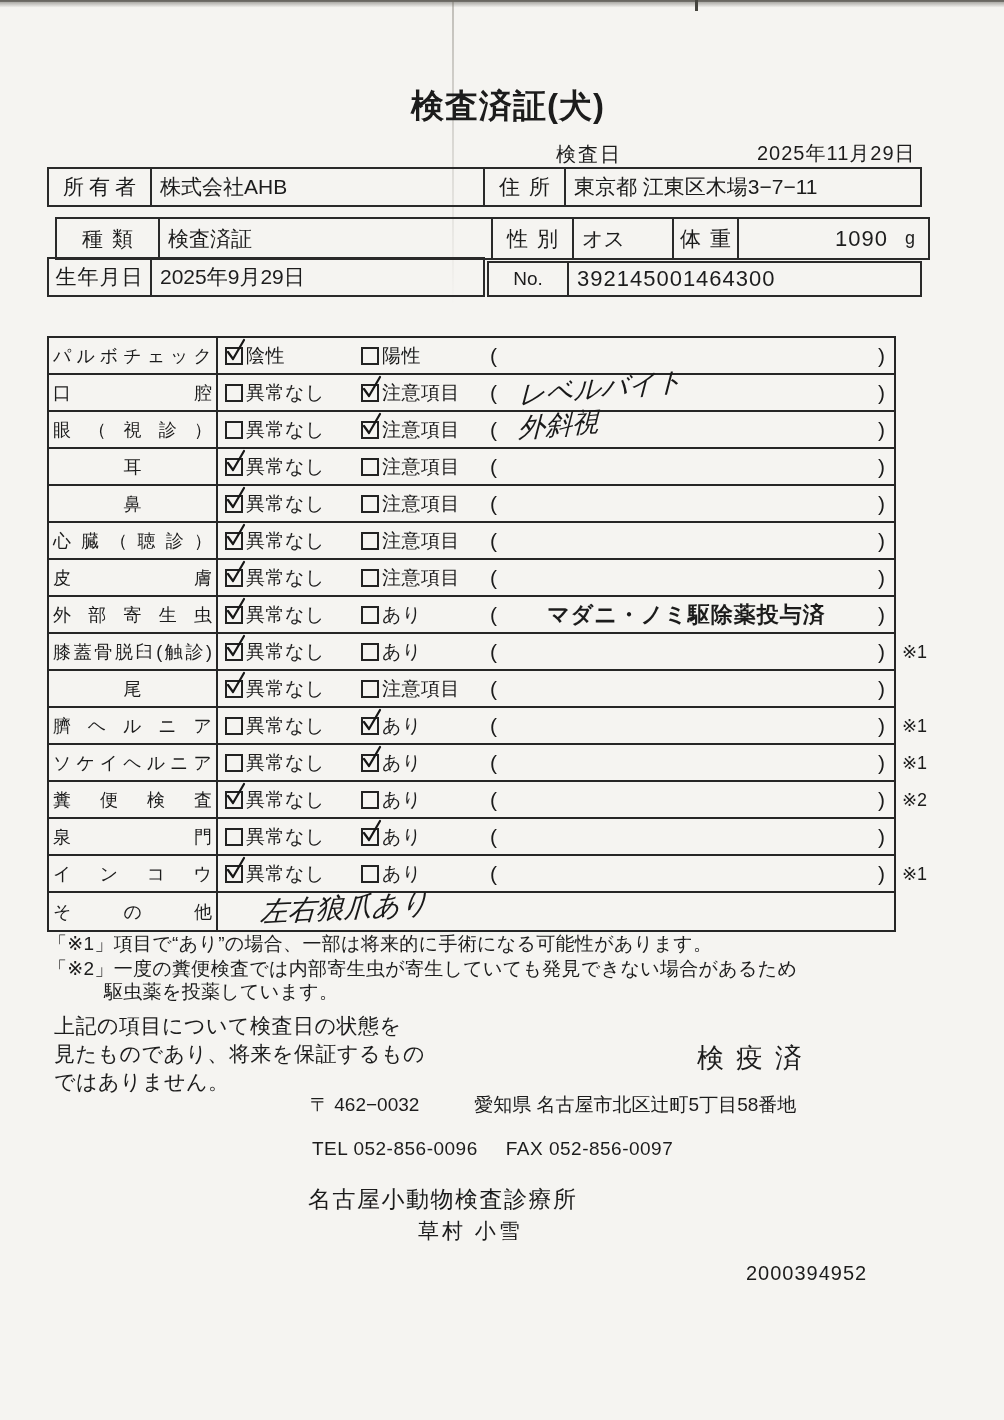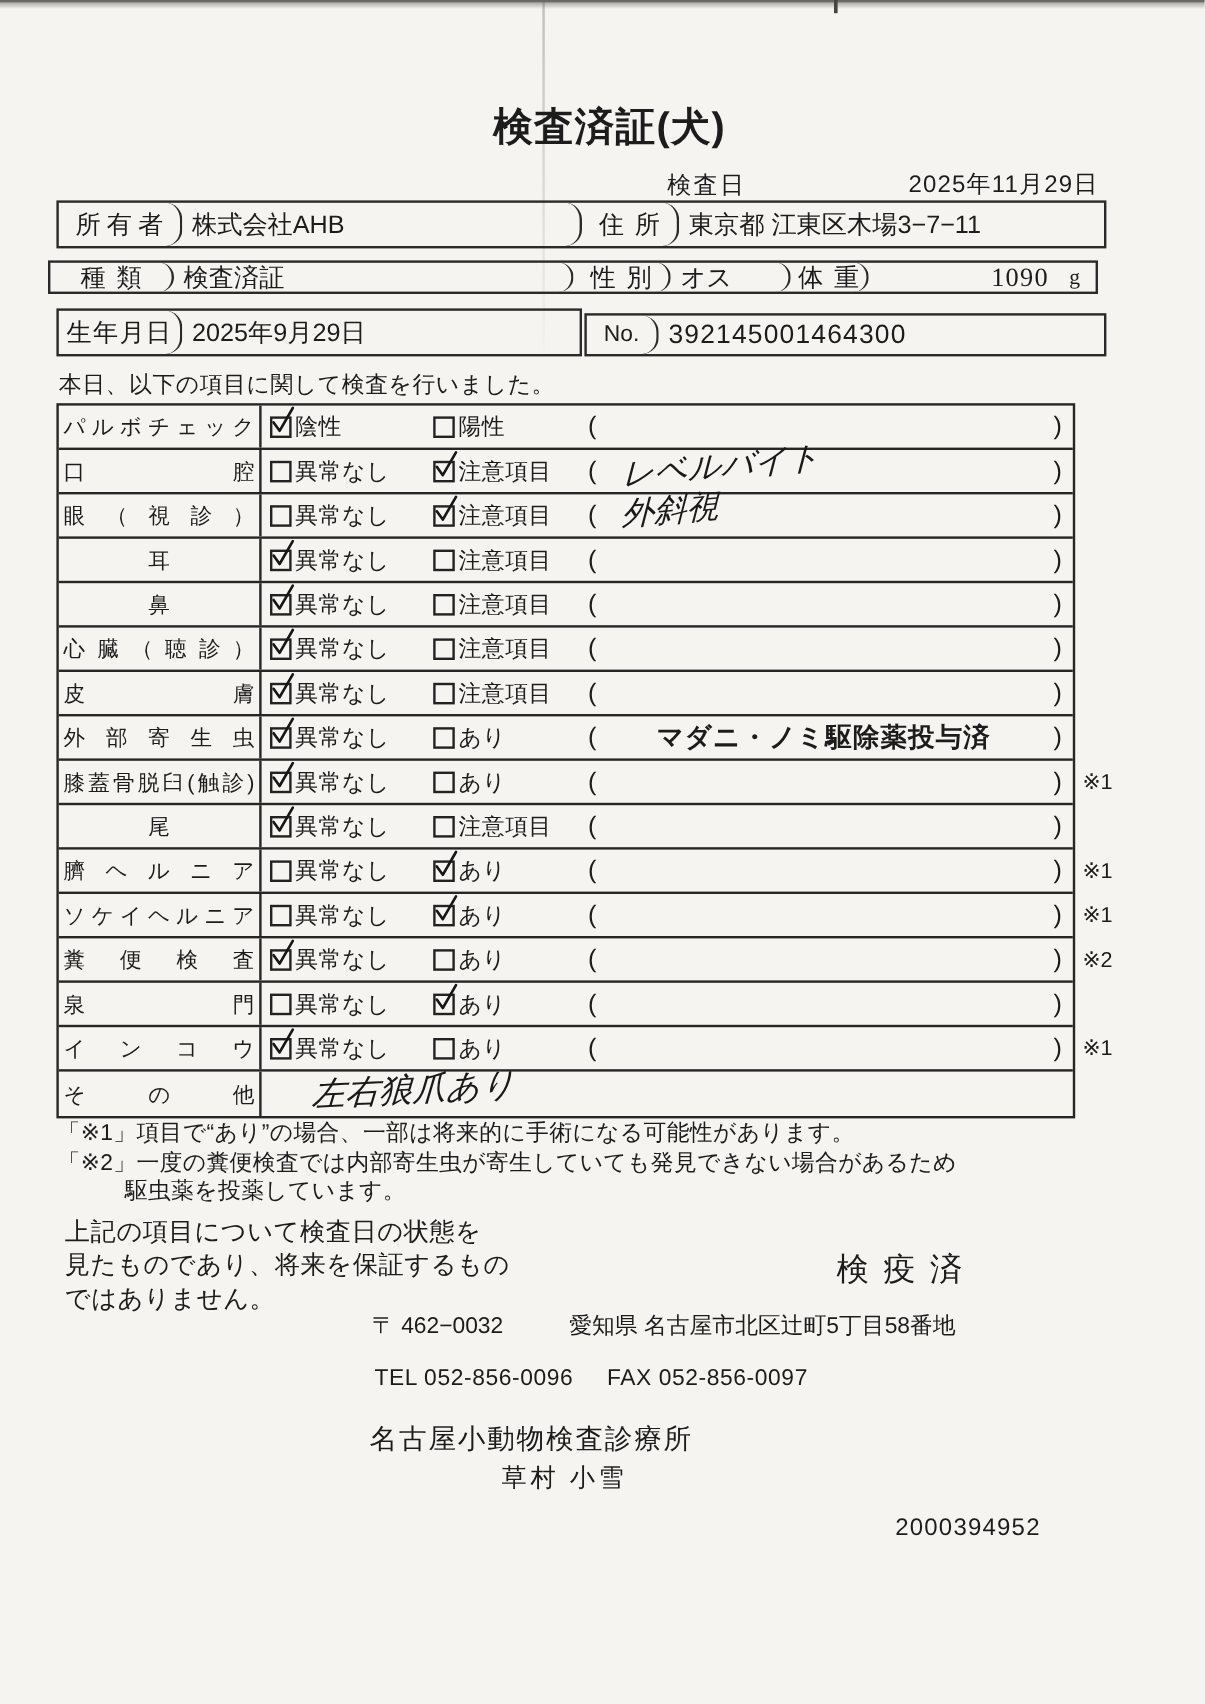--- a/index.html
+++ b/index.html
@@ -19,21 +19,21 @@
     background:linear-gradient(to bottom, rgba(110,105,95,.38), rgba(110,105,95,0));}
   .tick{position:absolute;left:695px;top:0;width:3px;height:11px;background:#45443e;}
 
   .abs{position:absolute;}
   .title{font-size:33px;font-weight:600;letter-spacing:1px;margin-left:28px;}
   .date-label{font-size:20px;letter-spacing:2px;}
   .date-value{font-size:20px;letter-spacing:1px;}
 
   
   .hbox{position:absolute;border:2px solid #2a2a2a;display:flex;box-sizing:border-box;}
-  .hcell{display:flex;align-items:center;box-sizing:border-box;padding:0 8px;font-size:21px;white-space:nowrap;overflow:hidden;border-radius:14px;}
+  .hcell{display:flex;align-items:center;box-sizing:border-box;padding:0 8px;font-size:21px;white-space:nowrap;overflow:hidden;}
   .hcell.br{border-right:2px solid #2a2a2a;}
   .hcell.lab{justify-content:center;padding:0 2px;}
   .sp2{letter-spacing:9px;text-indent:9px;}
   .sp3{letter-spacing:5px;text-indent:5px;}
   .sp4{letter-spacing:1px;}
   .wcell{flex:1;justify-content:flex-end;padding-right:13px;}
   .wunit{font-size:18px;margin-left:17px;}
   .numtext{font-size:22px;letter-spacing:1px;}
 
   .intro{font-size:19px;letter-spacing:0.5px;}
@@ -91,43 +91,42 @@
   <div class="abs date-label" style="left:556px;top:141px;">検査日</div>
   <div class="abs date-value" style="left:757px;top:140px;">2025年11月29日</div>
 
   <div class="hbox" style="left:47px;top:167px;width:875px;height:40px;">
     <div class="hcell lab br sp3" style="width:103px;">所有者</div>
     <div class="hcell br" style="width:333px;">株式会社AHB</div>
     <div class="hcell lab br sp2" style="width:81px;">住所</div>
     <div class="hcell" style="flex:1;">東京都 江東区木場3−7−11</div>
   </div>
 
-  <div class="hbox" style="left:40px;top:217px;width:875px;height:28px;font-family:Liberation Serif, serif;">
+  <div class="hbox" style="left:55px;top:217px;width:875px;height:43px;">
     <div class="hcell lab br sp2" style="width:103px;">種類</div>
     <div class="hcell br" style="width:333px;">検査済証</div>
     <div class="hcell lab br sp2" style="width:81px;">性別</div>
     <div class="hcell br" style="width:100px;">オス</div>
     <div class="hcell lab br sp2" style="width:65px;">体重</div>
     <div class="hcell wcell">
       <span class="numtext">1090</span>
       <span class="wunit">g</span>
     </div>
   </div>
 
   <div class="hbox" style="left:47px;top:257px;width:438px;height:40px;">
     <div class="hcell lab br sp4" style="width:103px;">生年月日</div>
     <div class="hcell" style="flex:1;">2025年9月29日</div>
   </div>
 
   <div class="hbox" style="left:487px;top:261px;width:435px;height:36px;">
-    <div class="hcell lab br" style="width:60px;font-size:19px;">No.</div>
+    <div class="hcell lab br" style="width:80px;font-size:19px;">No.</div>
     <div class="hcell numtext" style="flex:1;">392145001464300</div>
   </div>
 
-  <div class="abs intro" style="left:49px;top:308px;">本日、以下の項目に関して検査を行いました。</div>
 
   <div class="itable">
     <div class="irow">
       <div class="label-cell">
           <span>パ</span>
           <span>ル</span>
           <span>ボ</span>
           <span>チ</span>
           <span>ェ</span>
           <span>ッ</span>

